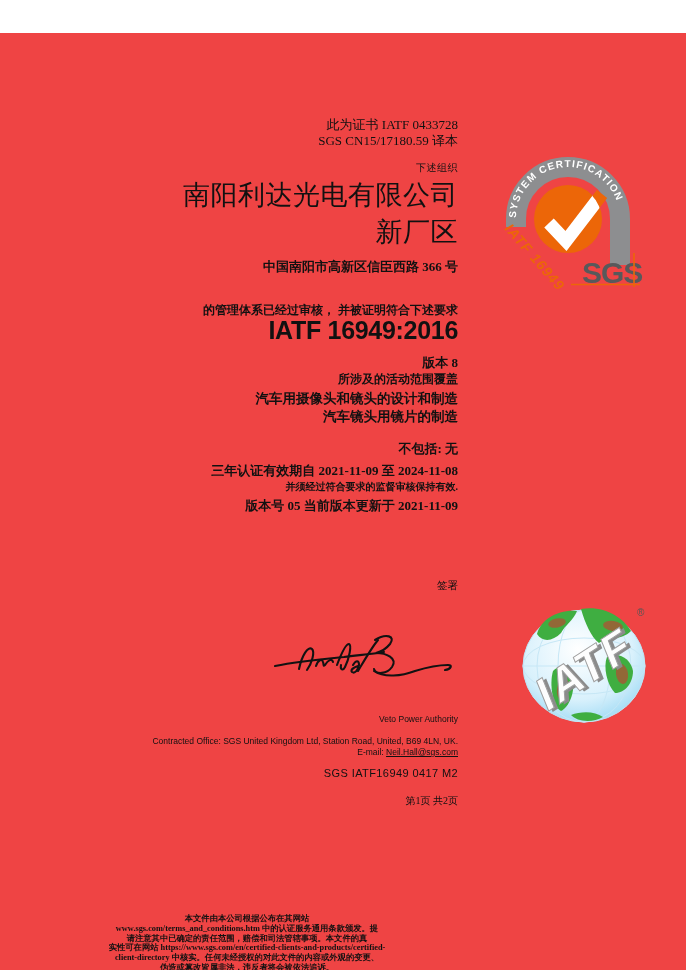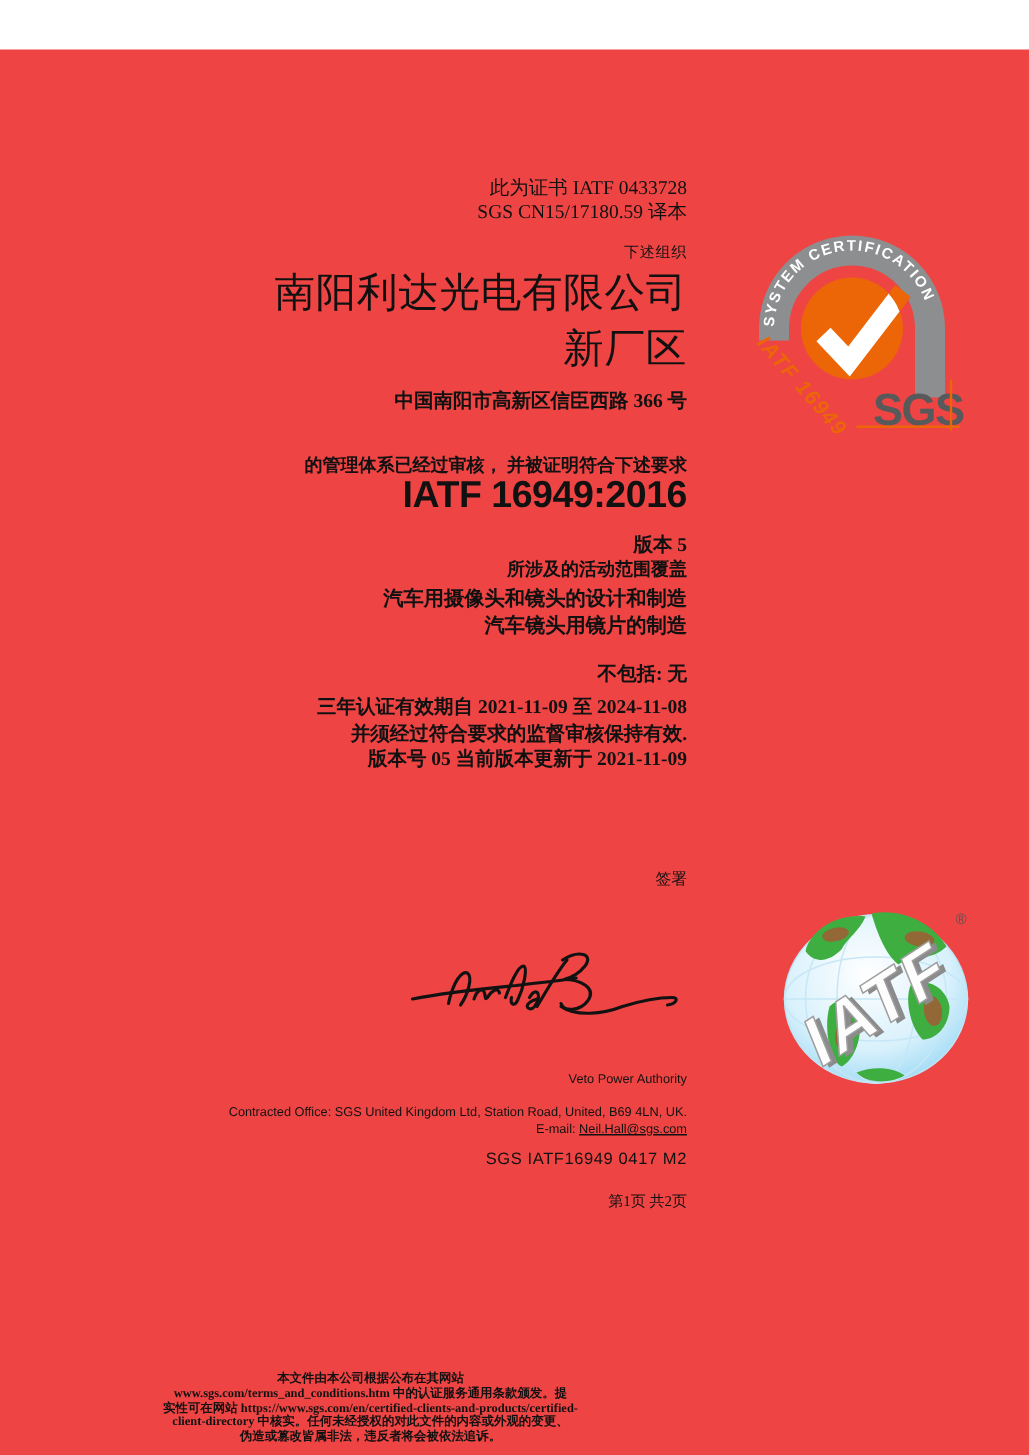--- a/index.html
+++ b/index.html
@@ -23,21 +23,21 @@
   .site{top:181px;font-size:27px;letter-spacing:.5px;}
   .address{top:225px;font-size:13px;font-weight:600;}
   .audit{top:269px;font-size:12px;font-weight:700;padding-left:24px;}
   .standard{top:283px;font-size:25px;font-weight:700;letter-spacing:-.3px;}
   .edition{top:321px;font-size:13px;font-weight:600;}
   .scope-intro{top:338px;font-size:12px;font-weight:600;}
   .scope1{top:357px;font-size:13.5px;font-weight:700;}
   .scope2{top:375px;font-size:13.5px;font-weight:700;}
   .excl{top:407px;font-size:13px;font-weight:600;}
   .valid{top:429px;font-size:13px;font-weight:600;}
-  .surv{top:447px;font-size:13px;font-weight:600;text-align:center;}
+  .surv{top:447px;font-size:10px;font-weight:600;text-align:center;}
   .vernote{top:464px;font-size:13px;font-weight:600;}
   .signlabel{top:546px;font-size:10.5px;}
   .veto{top:681px;font-size:8.5px;}
   .office1{top:703px;font-size:8.5px;}
   .office2{top:714px;font-size:8.5px;}
   .email-link{color:#111;text-decoration:underline;cursor:pointer;}
   .doccode{top:734px;font-size:11px;letter-spacing:.4px;font-weight:500;}
   .pagenum{top:761px;font-size:10px;}
 
   .sgs-logo{position:absolute;left:497px;top:120px;width:150px;height:140px;}
@@ -58,21 +58,21 @@
   <div class="main-col">
     <div class="ln cert-ref1">此为证书 IATF 0433728</div>
     <div class="ln cert-ref2">SGS CN15/17180.59 译本</div>
     <div class="ln org-intro">下述组织</div>
     <div class="ln company">南阳利达光电有限公司</div>
     <div class="ln site">新厂区</div>
     <div class="ln address">中国南阳市高新区信臣西路 366 号</div>
 
     <div class="ln audit">的管理体系已经过审核， 并被证明符合下述要求</div>
     <div class="ln standard sans">IATF 16949:2016</div>
-    <div class="ln edition">版本 5</div>
+    <div class="ln edition">版本 8</div>
     <div class="ln scope-intro">所涉及的活动范围覆盖</div>
     <div class="ln scope1">汽车用摄像头和镜头的设计和制造</div>
     <div class="ln scope2">汽车镜头用镜片的制造</div>
     <div class="ln excl">不包括: 无</div>
     <div class="ln valid">三年认证有效期自 2021-11-09 至 2024-11-08</div>
     <div class="ln surv">并须经过符合要求的监督审核保持有效.</div>
     <div class="ln vernote">版本号 05 当前版本更新于 2021-11-09</div>
 
     <div class="ln signlabel">签署</div>
     <div class="ln veto sans">Veto Power Authority</div>
@@ -164,18 +164,19 @@
         <text x="72" y="89" fill="#8b8b8b">IATF</text>
         <text x="69" y="86" fill="#fdfdfd" stroke="#9e9e9e" stroke-width="1">IATF</text>
       </g>
       <text x="122" y="17" font-family="Liberation Sans, DejaVu Sans, sans-serif" font-size="10" fill="#555">®</text>
     </svg>
   </div>
 
   <div class="legal">
     <div>本文件由本公司根据公布在其网站</div>
     <div>www.sgs.com/terms_and_conditions.htm 中的认证服务通用条款颁发。提</div>
+    <div>请注意其中已确定的责任范围，赔偿和司法管辖事项。本文件的真</div>
     <div>实性可在网站 https://www.sgs.com/en/certified-clients-and-products/certified-</div>
     <div>client-directory 中核实。任何未经授权的对此文件的内容或外观的变更、</div>
     <div>伪造或篡改皆属非法，违反者将会被依法追诉。</div>
   </div>
 
 </div>
 
 </body></html>

